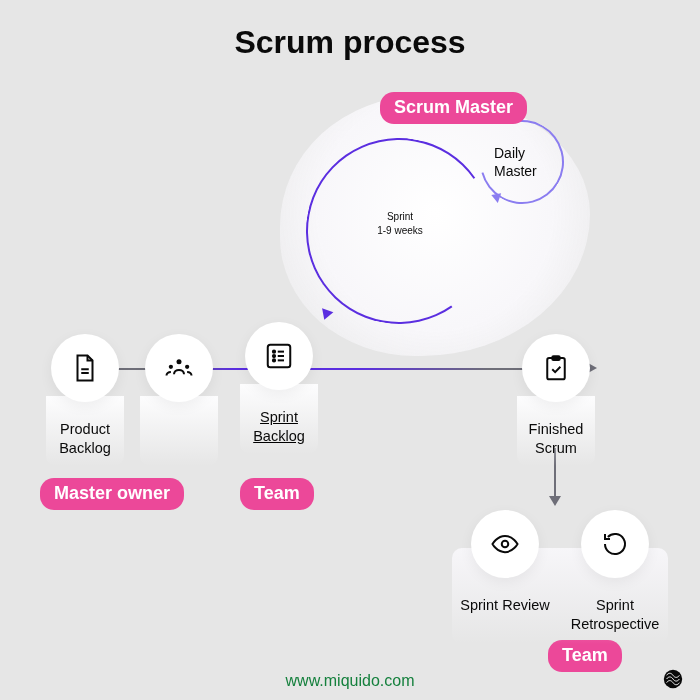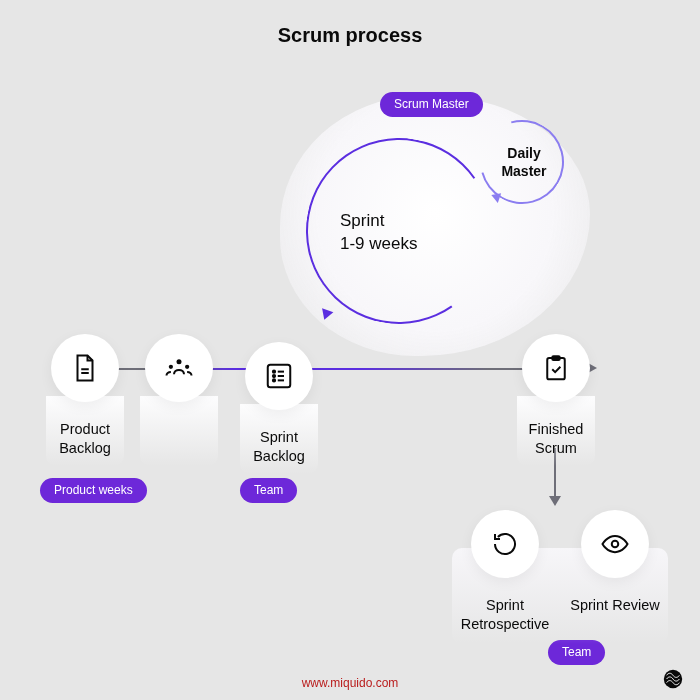--- a/index.html
+++ b/index.html
@@ -9,21 +9,21 @@
     background: #e6e6e6;
     font-family: -apple-system, BlinkMacSystemFont, "Segoe UI", Arial, sans-serif;
     position: relative;
     overflow: hidden;
   }
   .title {
     position: absolute;
     top: 24px;
     left: 50%;
     transform: translateX(-50%);
-    font-size: 20px;
+    font-size: 32px;
     font-weight: 700;
     color: #0a0a0a;
   }
   .sprint-blob {
     position: absolute;
     top: 96px;
     left: 280px;
     width: 310px;
     height: 260px;
     background: radial-gradient(circle at 50% 45%, #ffffff 0%, #f8f7fa 55%, rgba(248,247,250,0) 100%);
@@ -49,21 +49,22 @@
     border-left: 6px solid transparent;
     border-right: 6px solid transparent;
     border-top: 10px solid #5b2ee0;
     transform: rotate(20deg);
   }
   .sprint-label {
     position: absolute;
     top: 210px;
     left: 340px;
     width: 120px;
-    font-size: 17px;
+    text-align: center;
+    font-size: 10px;
     line-height: 1.35;
     color: #0a0a0a;
   }
   .daily-circle {
     position: absolute;
     top: 120px;
     left: 480px;
     width: 84px;
     height: 84px;
     border: 2px solid #8b7df0;
@@ -79,32 +80,30 @@
     border-left: 5px solid transparent;
     border-right: 5px solid transparent;
     border-top: 9px solid #8b7df0;
     transform: rotate(-10deg);
   }
   .daily-label {
     position: absolute;
     top: 144px;
     left: 494px;
     width: 60px;
-    text-align: center;
     font-size: 14px;
     line-height: 1.3;
     color: #0a0a0a;
-    font-weight: bold;
   }
   .pill {
     position: absolute;
-    background: #6d28d9;
+    background: #ec4899;
     color: #fff;
-    font-size: 12px;
-    font-weight: 400;
+    font-size: 18px;
+    font-weight: 700;
     padding: 5px 14px 6px;
     border-radius: 14px;
     white-space: nowrap;
   }
   .pill-scrum-master { top: 92px; left: 380px; }
   .pill-product-owner { top: 478px; left: 40px; }
   .pill-team-top { top: 478px; left: 240px; }
   .pill-team-bottom { top: 640px; left: 548px; }
 
   .flow-line {
@@ -198,22 +197,22 @@
     background: linear-gradient(to bottom, #f7f6f9, rgba(247,246,249,0));
     border-radius: 10px;
     z-index: 1;
   }
 
   .footer {
     position: absolute;
     bottom: 10px;
     left: 50%;
     transform: translateX(-50%);
-    font-size: 12px;
-    color: #b91c1c;
+    font-size: 16px;
+    color: #15803d;
   }
   .logo {
     position: absolute;
     bottom: 10px;
     right: 16px;
     width: 22px; height: 22px;
   }
 </style>
 </head>
 <body>
@@ -230,21 +229,21 @@
 </div>
 
 <div class="daily-circle"></div>
 <div class="daily-arrow"></div>
 <div class="daily-label">
   <span>Daily</span><br>
   <span>Master</span>
 </div>
 
 <div class="pill pill-scrum-master">Scrum Master</div>
-<div class="pill pill-product-owner">Product weeks</div>
+<div class="pill pill-product-owner">Master owner</div>
 <div class="pill pill-team-top">Team</div>
 <div class="pill pill-team-bottom">Team</div>
 
 <div class="flow-line line-main"></div>
 <div class="arrow-right"></div>
 <div class="down-line"></div>
 <div class="arrow-down"></div>
 
 <div class="step-card" style="top:334px; left:40px;">
   <div class="step-shadow"></div>
@@ -264,21 +263,21 @@
     <svg class="icon" viewBox="0 0 24 24" fill="#0a0a0a">
       <circle cx="12" cy="7" r="2"></circle>
         <circle cx="5.5" cy="11" r="1.7"></circle>
         <circle cx="18.5" cy="11" r="1.7"></circle>
       <path d="M8 17c0-2 1.8-3.5 4-3.5s4 1.5 4 3.5" fill="none" stroke="#0a0a0a" stroke-width="1.6"></path>
       <path d="M2 18c0-1.5 1.3-2.8 3.5-2.8M22 18c0-1.5-1.3-2.8-3.5-2.8" fill="none" stroke="#0a0a0a" stroke-width="1.6"></path>
     </svg>
   </div>
 </div>
 
-<div class="step-card" style="top:342px; left:234px;">
+<div class="step-card" style="top:322px; left:234px;text-decoration:underline;">
   <div class="step-shadow"></div>
   <div class="bubble">
     <svg class="icon" viewBox="0 0 24 24" fill="none" stroke="#0a0a0a" stroke-width="1.6">
       <rect x="3" y="3" width="18" height="18" rx="2"></rect>
         <circle cx="8" cy="8.5" r="0.9" fill="#0a0a0a"></circle>
         <path d="M11 8.5h5"></path>
       <circle cx="8" cy="12" r="0.9" fill="#0a0a0a"></circle>
         <path d="M11 12h5"></path>
       <circle cx="8" cy="15.5" r="0.9" fill="#0a0a0a"></circle>
         <path d="M11 15.5h5"></path>
@@ -297,34 +296,34 @@
     </svg>
   </div>
   <div class="step-label">Finished Scrum</div>
 </div>
 
 <div class="two-col-bg"></div>
 <div class="two-col">
   <div class="step-card">
     <div class="bubble">
       <svg class="icon" viewBox="0 0 24 24" fill="none" stroke="#0a0a0a" stroke-width="1.6">
+        <path d="M2 12s3.5-6.5 10-6.5S22 12 22 12s-3.5 6.5-10 6.5S2 12 2 12z"></path>
+          <circle cx="12" cy="12" r="2.6"></circle>
+      </svg>
+    </div>
+    <div class="step-label">Sprint Review</div>
+  </div>
+  <div class="step-card">
+    <div class="bubble">
+      <svg class="icon" viewBox="0 0 24 24" fill="none" stroke="#0a0a0a" stroke-width="1.6">
         <path d="M4 12a8 8 0 1 0 2.3-5.6"></path>
           <path d="M4 4v4h4"></path>
       </svg>
     </div>
     <div class="step-label">Sprint Retrospective</div>
   </div>
-  <div class="step-card">
-    <div class="bubble">
-      <svg class="icon" viewBox="0 0 24 24" fill="none" stroke="#0a0a0a" stroke-width="1.6">
-        <path d="M2 12s3.5-6.5 10-6.5S22 12 22 12s-3.5 6.5-10 6.5S2 12 2 12z"></path>
-          <circle cx="12" cy="12" r="2.6"></circle>
-      </svg>
-    </div>
-    <div class="step-label">Sprint Review</div>
-  </div>
 </div>
 
 <div class="footer">www.miquido.com</div>
 <svg class="logo" viewBox="0 0 24 24">
   <circle cx="12" cy="12" r="10" fill="#0a0a0a"></circle>
   <path d="M5 12c2-3 5-3 7 0s5 3 7 0M5 8c2-3 5-3 7 0s5 3 7 0M5 16c2-3 5-3 7 0s5 3 7 0" stroke="#fff" stroke-width="1" fill="none"></path>
 </svg>
 
 </body></html>

